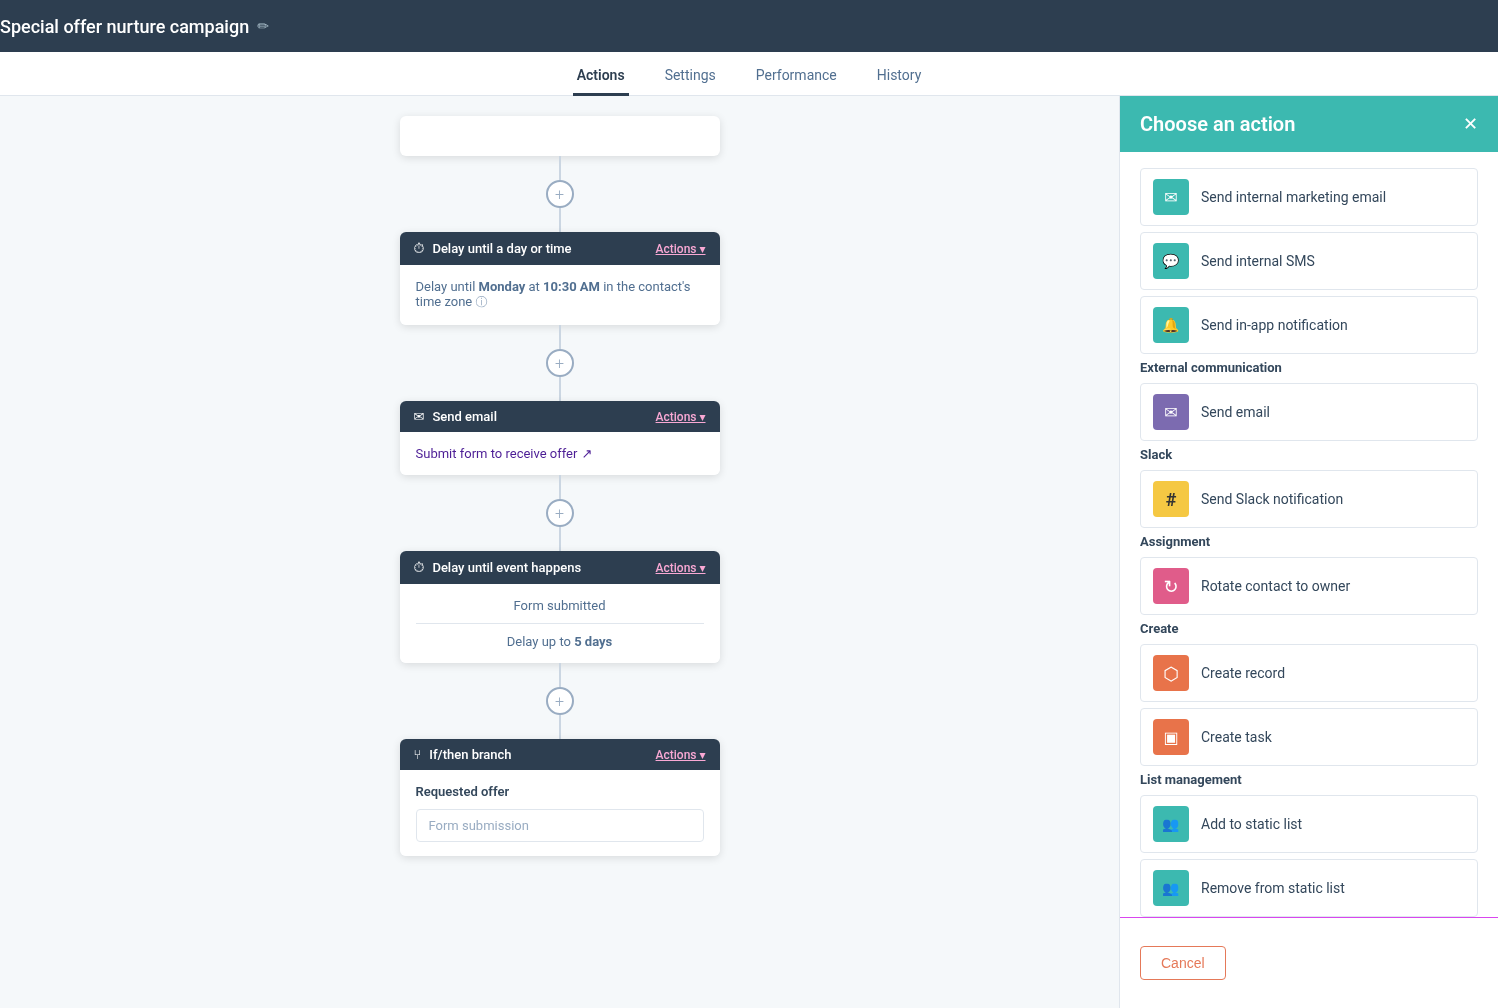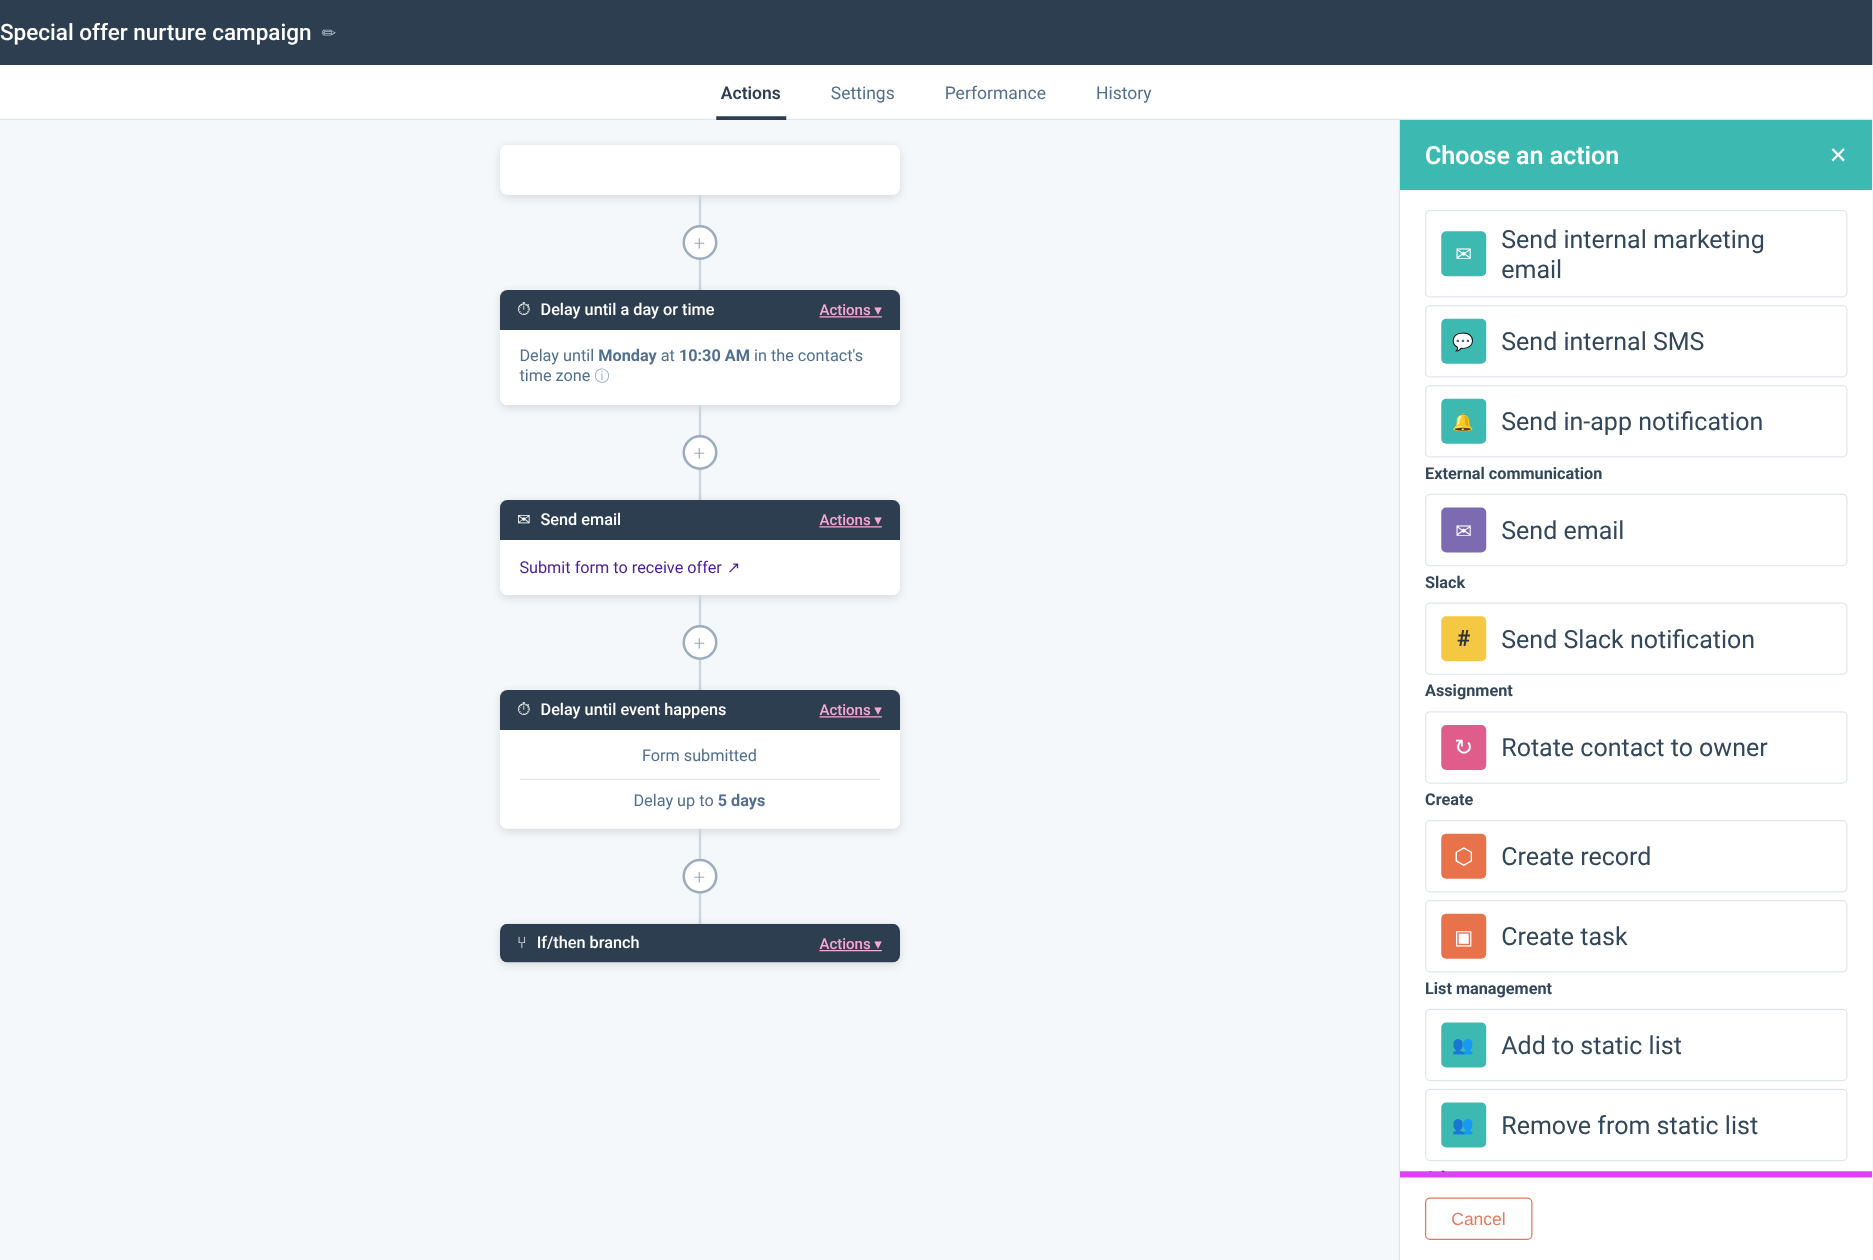--- a/index.html
+++ b/index.html
@@ -243,28 +243,28 @@
       border-radius: 4px;
       display: flex;
       align-items: center;
       justify-content: center;
       flex-shrink: 0;
       color: #fff;
       font-size: 16px;
     }
 
     .action-label {
-      font-size: 20px;
+      font-size: 14px;
       color: #33475b;
     }
 
     
     .panel-footer {
-      padding: 16px 20px;
-      border-top: 5px solid #d946ef;
+      padding: 28px 20px;
+      border-top: 1px solid #d946ef;
     }
     .cancel-btn {
       border: 1px solid #e57959;
       color: #e57959;
       background: #fff;
       padding: 8px 20px;
       border-radius: 4px;
       font-size: 14px;
       cursor: pointer;
       font-weight: 500;
@@ -363,20 +363,24 @@
       <div class="connector-line"></div>
 
       <div class="flow-node">
         <div class="node-header">
           <div class="node-header-left">
             <span>⑂</span>
             <span>If/then branch</span>
           </div>
           <span class="node-actions-link">Actions ▾</span>
         </div>
+        <div class="ifthen-body">
+          <div class="ifthen-branch-title">Requested offer</div>
+          <div class="ifthen-branch-box">Form submission</div>
+        </div>
       </div>
 
     </div>
   </div>
 
   <div class="right-panel">
     <div class="panel-header">
       <span class="panel-title">Choose an action</span>
       <button class="panel-close">✕</button>
     </div>

